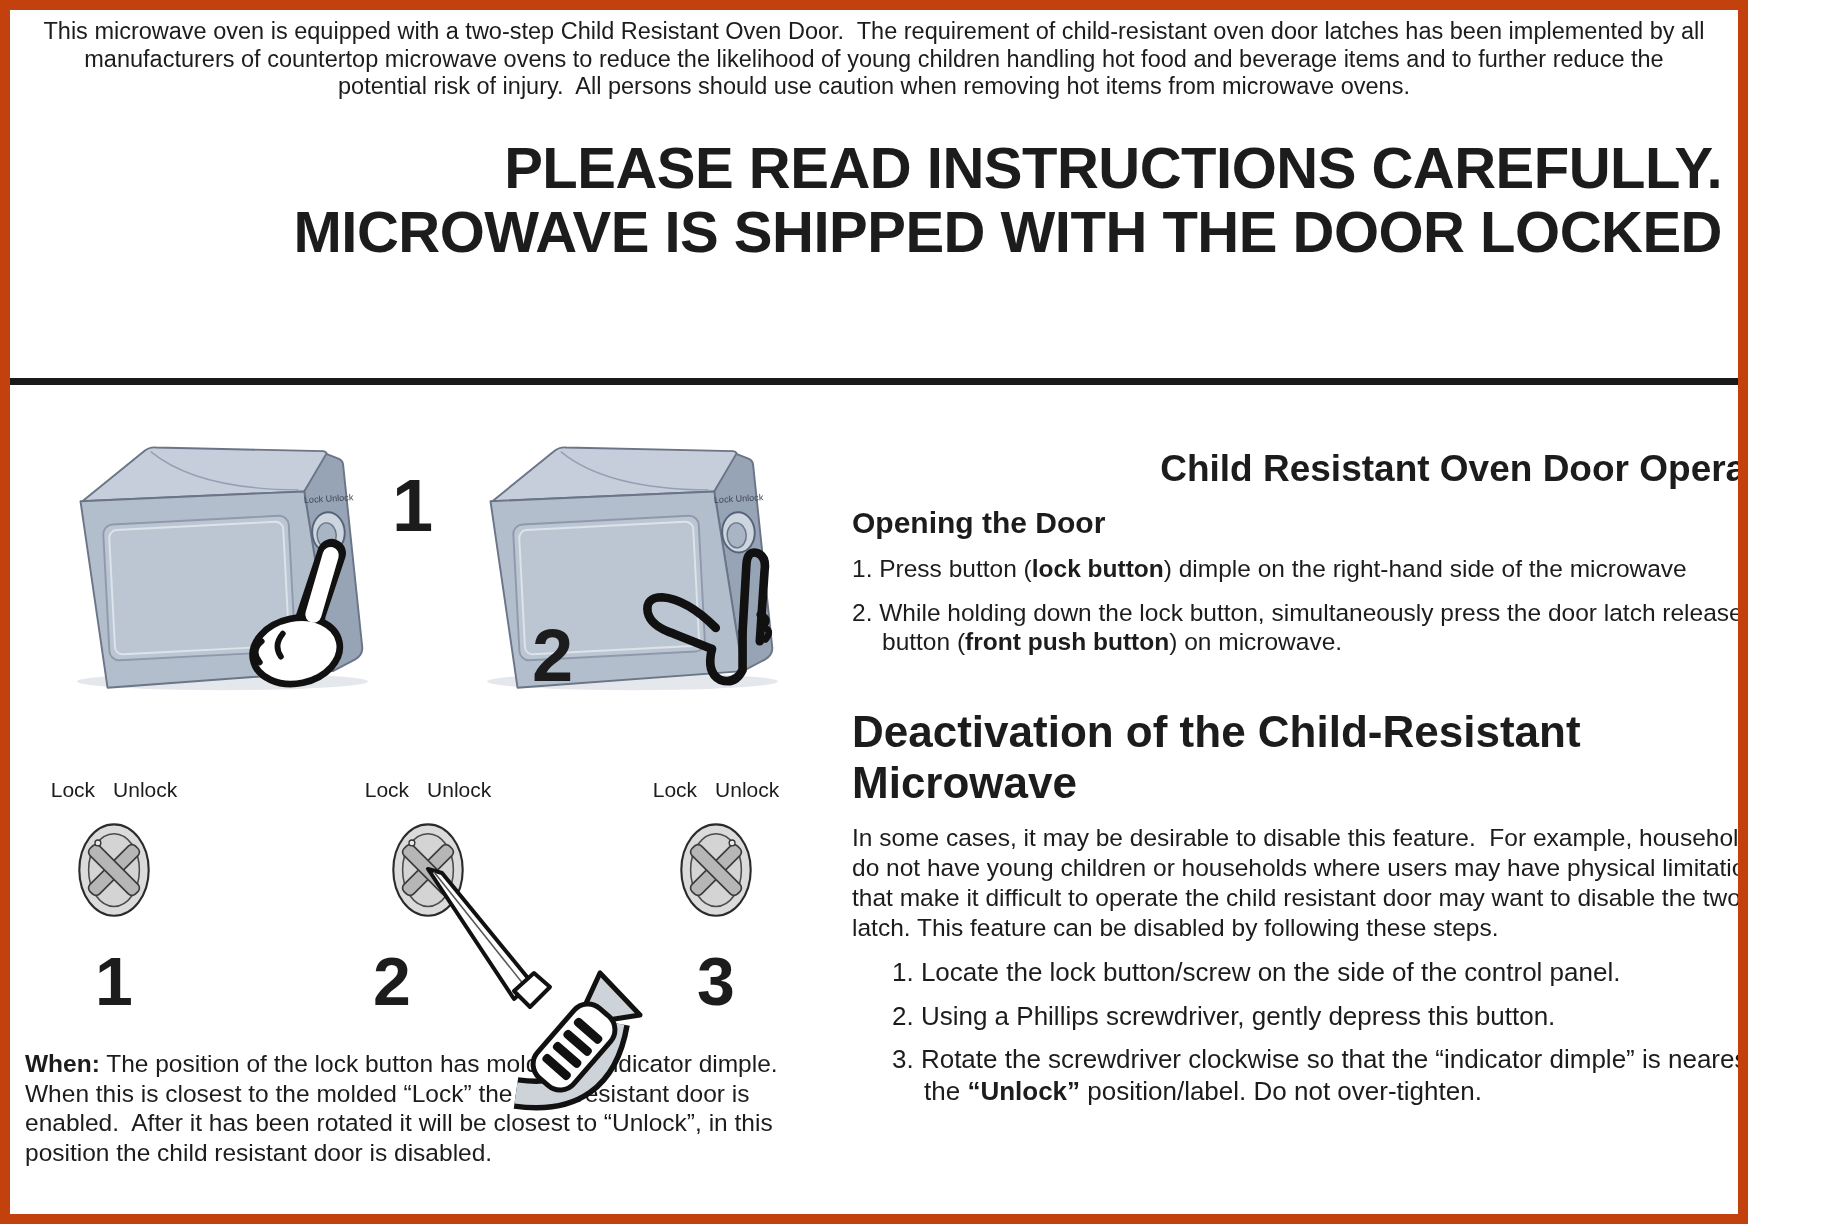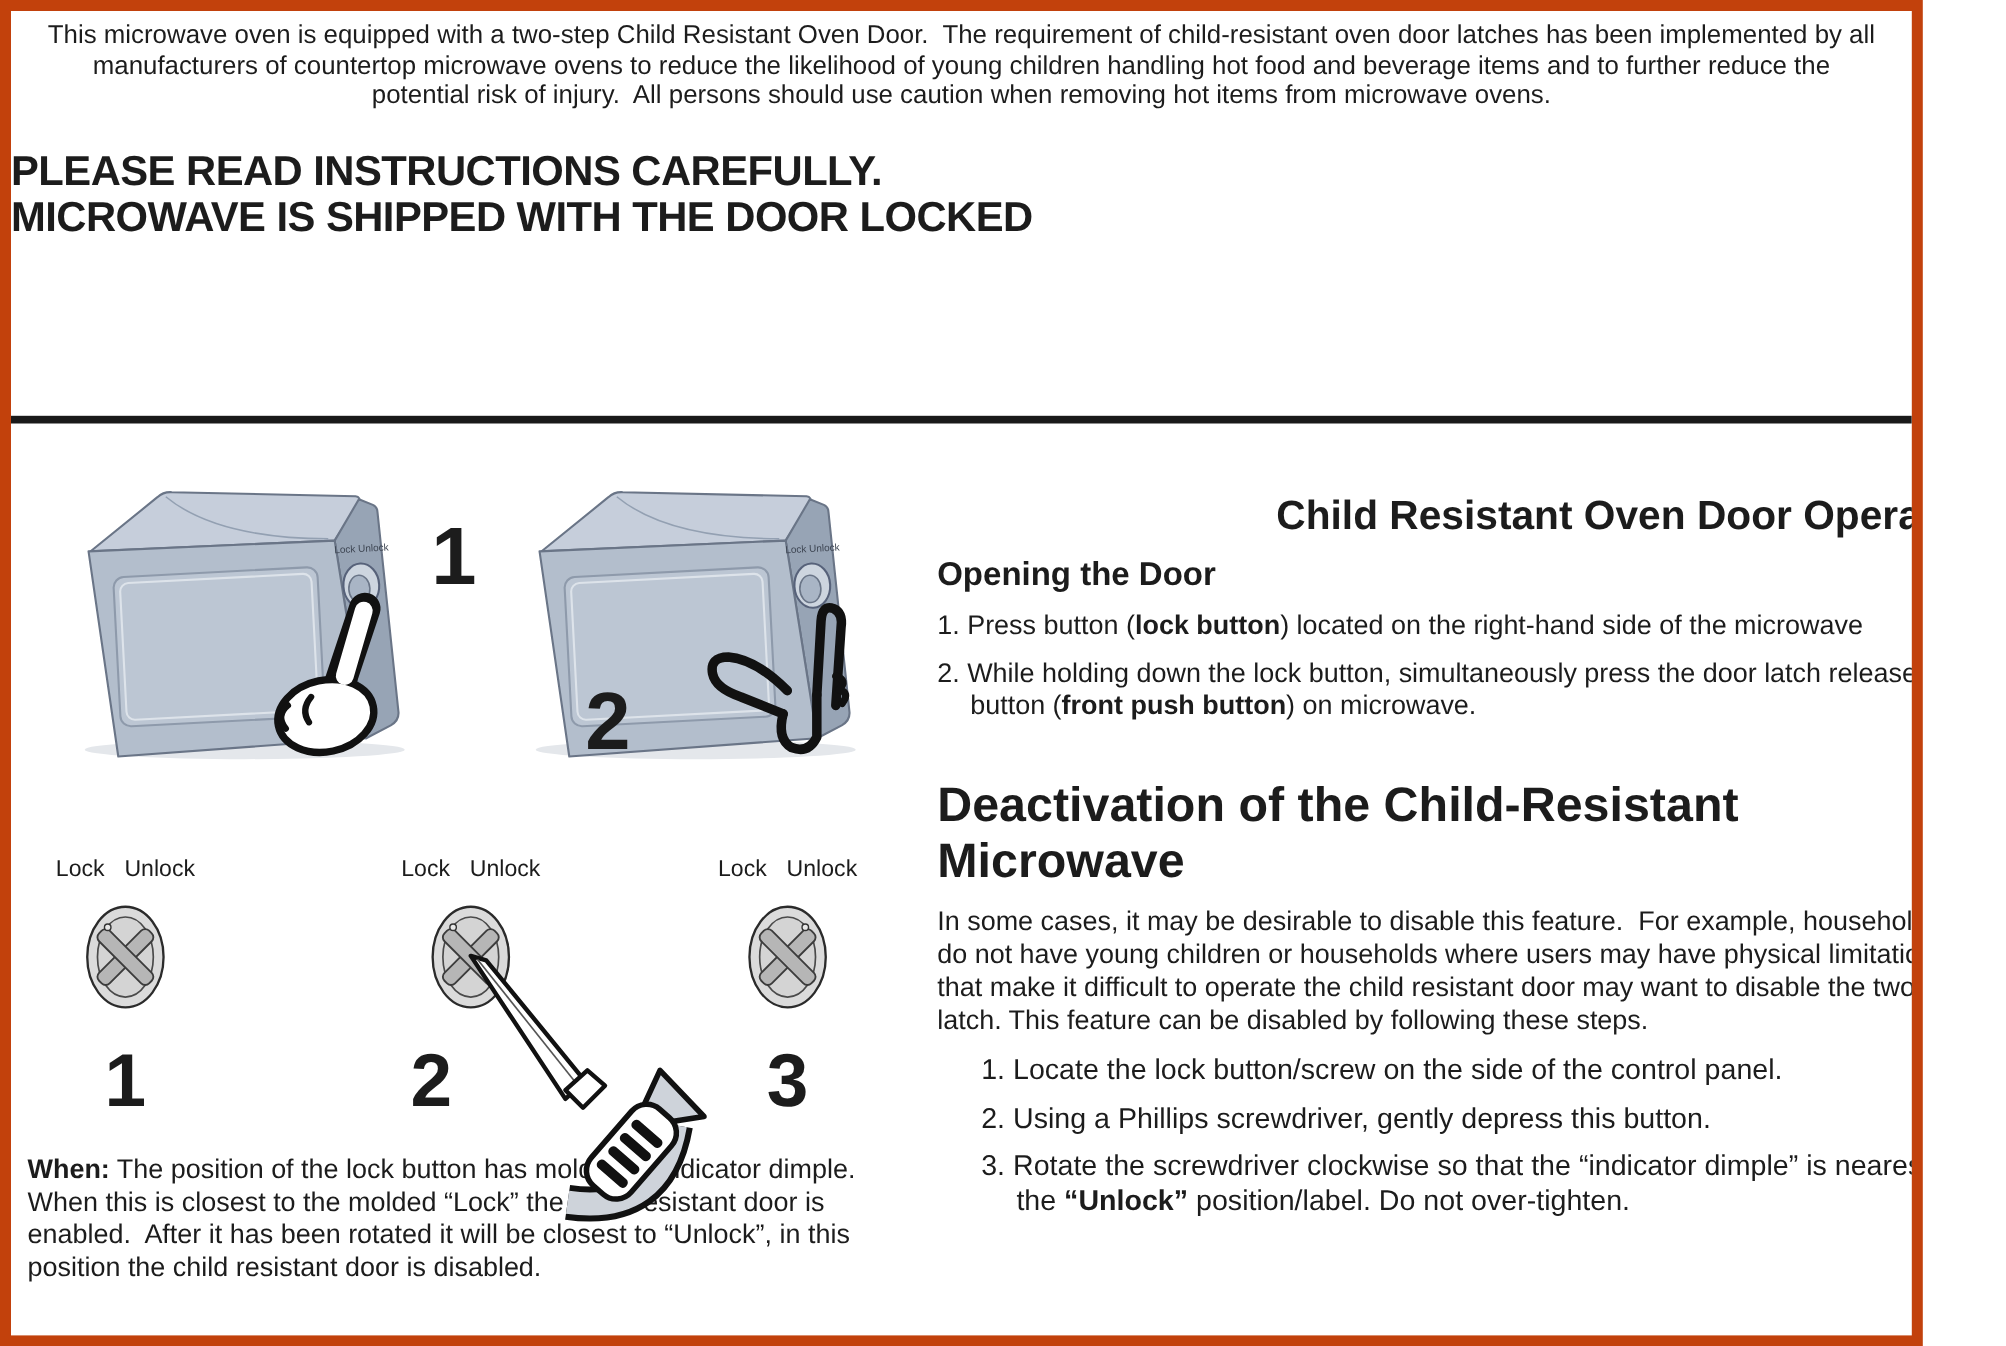--- a/index.html
+++ b/index.html
@@ -9,22 +9,22 @@
     position:relative; width:1748px; height:1224px;
     background:#ffffff; border:10px solid #c2410c; overflow:hidden;
   }
   
   .header { position:absolute; left:0; top:0; right:0; height:368px; }
   .intro {
     position:absolute; top:8px; left:28px; right:28px;
     font-size:23.5px; line-height:1.18; text-align:center; white-space:pre-wrap;
   }
   .main-title {
-    position:absolute; top:126px; left:0; right:0;
-    text-align:left; font-weight:bold; font-size:38px; line-height:1.1;
+    position:absolute; top:126px; left:0; right:16px;
+    text-align:right; font-weight:bold; font-size:58px; line-height:1.1;
     letter-spacing:-0.5px;
   }
   .divider { position:absolute; left:0; right:0; top:368px; height:7px; background:#1a1a1a; }
   
   .body-area { position:absolute; left:0; right:0; top:375px; bottom:0; }
 
   .fig { position:absolute; }
   .press-number { position:absolute; font-weight:bold; font-size:74px; line-height:1; }
 
   .dial-group { position:absolute; top:393px; width:164px; text-align:center; }
@@ -177,21 +177,21 @@
         <rect x="143" y="208" width="34" height="9" rx="4" fill="#111111"></rect>
       </g>
     </svg>
 
     <p class="left-note"><span class="note-label">When:</span><span> The position of the lock button has molded in indicator dimple. When this is closest to the molded “Lock” the child resistant door is enabled.  After it has been rotated it will be closest to “Unlock”, in this position the child resistant door is disabled.</span></p>
 
     <div class="right-col">
       <h1 class="op-heading">Child Resistant Oven Door Operation</h1>
       <h2 class="op-subheading">Opening the Door</h2>
 
-      <p class="op-item"><span>1. Press button (</span><b>lock button</b><span>) located on the right-hand side of the microwave</span></p>
+      <p class="op-item"><span>1. Press button (</span><b>lock button</b><span>) dimple on the right-hand side of the microwave</span></p>
 
       <p class="op-item"><span>2. While holding down the lock button, simultaneously press the door latch release button (</span><b>front push button</b><span>) on microwave.</span></p>
 
 
       <h1 class="deact-heading">
         <div>Deactivation of the Child-Resistant Microwave</div>
       </h1>
       <p class="deact-intro">In some cases, it may be desirable to disable this feature.  For example, households that do not have young children or households where users may have physical limitations that make it difficult to operate the child resistant door may want to disable the two-step latch. This feature can be disabled by following these steps.</p>
 
       <div class="deact-list">

